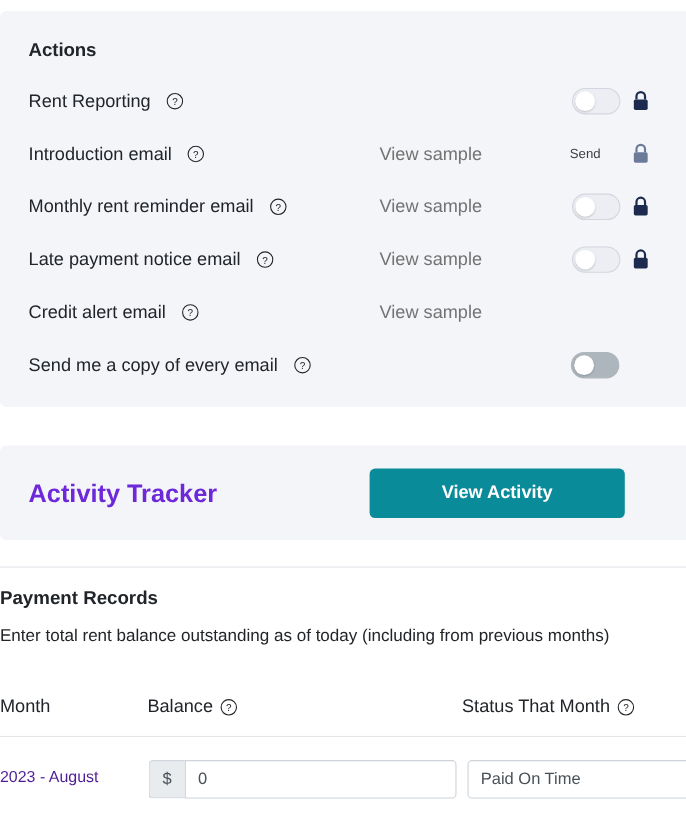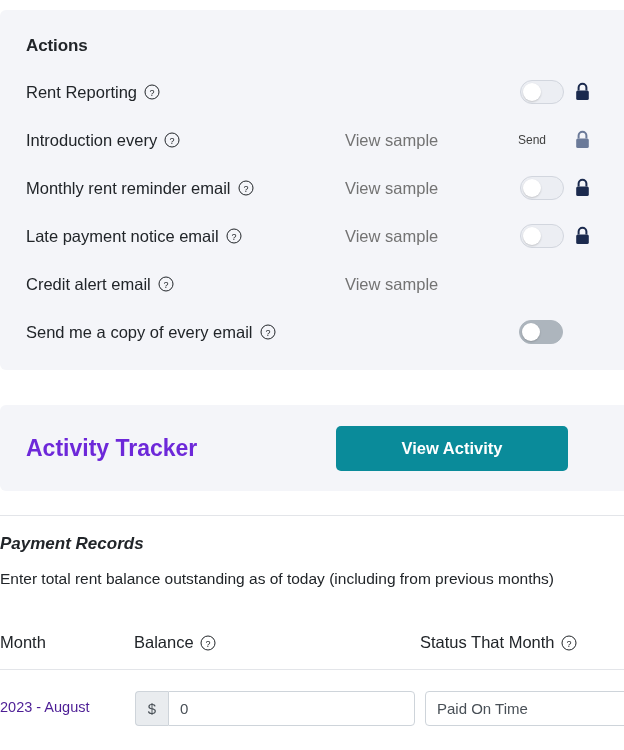--- a/index.html
+++ b/index.html
@@ -49,21 +49,21 @@
     box-sizing: border-box;
   }
   .action-label {
     font-size: 16.5px;
     color: #212529;
     white-space: nowrap;
   }
   .row-left {
     display: flex;
     align-items: center;
-    gap: 7px;
+    gap: 14px;
     flex: 0 0 auto;
   }
 
   .sample-link {
     color: #737373;
     font-size: 16.5px;
     text-decoration: none;
     cursor: pointer;
     position: absolute;
     left: 345px;
@@ -162,21 +162,20 @@
   #divider-2 { top: 669px; }
 
   
   #payment-title {
     position: absolute;
     left: 0;
     top: 534px;
     font-size: 17px;
     font-weight: bold;
     color: #212529;
-    font-style: italic;
   }
   #payment-desc {
     position: absolute;
     left: 0;
     top: 570px;
     font-size: 15.5px;
     color: #212529;
     white-space: nowrap;
     text-align: right;
   }
@@ -279,21 +278,21 @@
     <span class="lock" style="left:574px;">
       <svg viewBox="0 0 17 20" width="17" height="20">
           <path d="M4.6 8.5 V5.6 a3.9 3.9 0 0 1 7.8 0 V8.5" fill="none" stroke="#1b2a4e" stroke-width="2"></path>
           <rect x="2.2" y="8.4" width="12.6" height="9.6" rx="1.6" fill="#1b2a4e"></rect>
         </svg>
     </span>
   </div>
 
   <div class="action-row">
     <div class="row-left">
-      <span class="action-label">Introduction every</span>
+      <span class="action-label">Introduction email</span>
       <span class="help-icon">
         <svg viewBox="0 0 16 16" width="16" height="16">
             <circle cx="8" cy="8" r="7" fill="none" stroke="#212529" stroke-width="1"></circle>
             <text x="8" y="11.6" font-size="9" fill="#212529" text-anchor="middle" font-family="Liberation Sans, sans-serif">?</text>
           </svg>
       </span>
     </div>
     <a class="sample-link">View sample</a>
     <span class="send-text">Send</span>
     <span class="lock" style="left:574px;">

